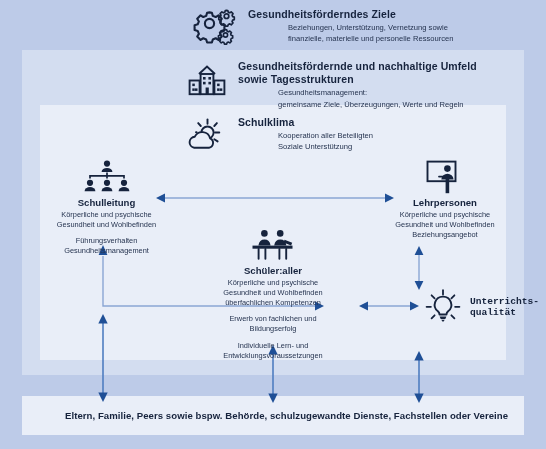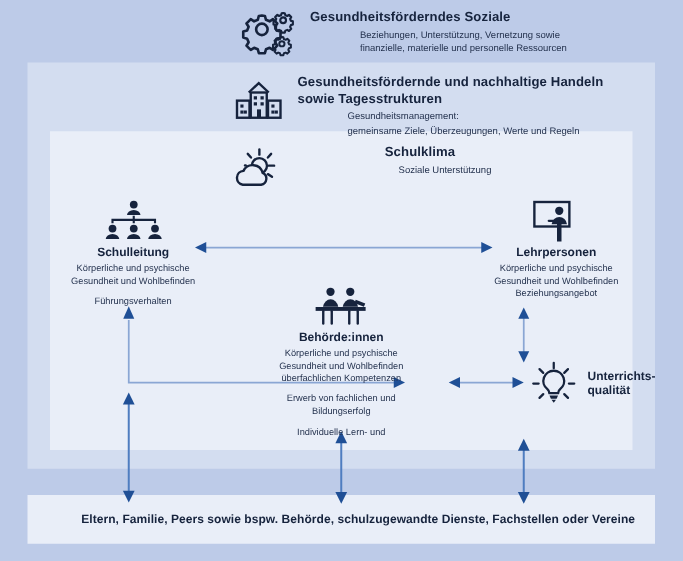--- a/index.html
+++ b/index.html
@@ -41,21 +41,21 @@
   .sub.gap{margin-top:3px;}
 
   
   .node{position:absolute;text-align:center;}
   .node .nttl{font-weight:bold;font-size:9.6px;line-height:11.5px;color:#16233d;}
   .node .nsub{font-size:7.4px;line-height:9.2px;color:#25334f;margin-top:1px;}
   .node .nsub.sp{margin-top:7px;}
   .node .nicon{display:flex;justify-content:center;margin-bottom:3px;}
 
   
-  .node-inline{position:absolute;display:flex;align-items:center;}
+  .node-inline{position:absolute;display:flex;align-items:center;font-family:Liberation Mono, monospace;}
   .node-inline .nttl{font-weight:bold;font-size:9.6px;line-height:11.2px;color:#16233d;text-align:left;}
 
   
   .arrow{position:absolute;}
   svg{display:block;overflow:visible;}
 </style>
 </head>
 <body>
 
 <div class="stage">
@@ -75,21 +75,21 @@
           <circle cx="30.5" cy="8.2" r="2.3"></circle>
           <path d="M30.5 2.4 l1.3 .2 .5 1.6 1.5 .6 1.4-.9 1.8 1.8 -.9 1.4 .6 1.5 1.6 .5 0 2.5 -1.6 .5 -.6 1.5 .9 1.4 -1.8 1.8 -1.4-.9 -1.5 .6 -.5 1.6 -2.5 0 -.5-1.6 -1.5-.6 -1.4 .9 -1.8-1.8 .9-1.4 -.6-1.5 -1.6-.5 0-2.5 1.6-.5 .6-1.5 -.9-1.4 1.8-1.8 1.4 .9 1.5-.6 .5-1.6 1.2-.2z" stroke-linejoin="round"></path>
         </g>
         <g fill="none" stroke="#16233d" stroke-width="1.6">
           <circle cx="29.5" cy="27" r="2.1"></circle>
           <path d="M29.5 21.6 l1.2 .2 .45 1.5 1.4 .55 1.3-.85 1.65 1.65 -.85 1.3 .55 1.4 1.5 .45 0 2.3 -1.5 .45 -.55 1.4 .85 1.3 -1.65 1.65 -1.3-.85 -1.4 .55 -.45 1.5 -2.3 0 -.45-1.5 -1.4-.55 -1.3 .85 -1.65-1.65 .85-1.3 -.55-1.4 -1.5-.45 0-2.3 1.5-.45 .55-1.4 -.85-1.3 1.65-1.65 1.3 .85 1.4-.55 .45-1.5 1.1-.2z" stroke-linejoin="round"></path>
         </g>
       </svg>
     </span>
     <span class="blk-txt">
-      <div class="ttl">Gesundheitsförderndes Soziale</div>
+      <div class="ttl">Gesundheitsförderndes Ziele</div>
       <div class="sub">Beziehungen, Unterstützung, Vernetzung sowie</div>
       <div class="sub">finanzielle, materielle und personelle Ressourcen</div>
     </span>
   </div>
 
   <div class="block" style="left:188px;top:60px;width:340px;">
     <span class="blk-icon">
       <svg width="38" height="36" viewBox="0 0 38 36">
         <g stroke="#16233d" stroke-width="1.9" fill="none">
           <path d="M11 14 L19 6.5 L27 14"></path>
@@ -106,44 +106,45 @@
           <rect x="4.3" y="23.6" width="2.5" height="2.5"></rect>
           <rect x="7" y="28.4" width="2.5" height="2.5"></rect>
           <rect x="4.3" y="28.4" width="2.5" height="2.5"></rect>
           <rect x="29.1" y="23.6" width="2.5" height="2.5"></rect>
           <rect x="31.8" y="28.4" width="2.5" height="2.5"></rect>
           <rect x="29.1" y="28.4" width="2.5" height="2.5"></rect>
         </g>
       </svg>
     </span>
     <span class="blk-txt">
-      <div class="ttl">Gesundheitsfördernde und nachhaltige Handeln</div>
+      <div class="ttl">Gesundheitsfördernde und nachhaltige Umfeld</div>
       <div class="ttl">sowie Tagesstrukturen</div>
       <div class="sub gap">Gesundheitsmanagement:</div>
       <div class="sub">gemeinsame Ziele, Überzeugungen, Werte und Regeln</div>
     </span>
   </div>
 
-  <div class="block" style="left:184px;top:116px;width:250px;text-align:center;">
+  <div class="block" style="left:184px;top:116px;width:250px;">
     <span class="blk-icon">
       <svg width="42" height="36" viewBox="0 0 42 36">
         <g stroke="#16233d" stroke-width="1.9" fill="none" stroke-linecap="round">
           <path d="M23.5 3.5 v4.2"></path>
           <path d="M14.2 7.1 l2.6 2.9"></path>
           <path d="M32.9 7.1 l-2.6 2.9"></path>
           <path d="M35.3 16.5 h-4.3"></path>
           <path d="M33.6 25.4 l-3.3-2.1"></path>
           <path d="M12.6 16.3 l-0.6 0"></path>
         </g>
         <circle cx="23.5" cy="16.6" r="6.1" fill="none" stroke="#16233d" stroke-width="1.9"></circle>
         <path d="M10.2 31.8 a5.6 5.6 0 0 1 0.6 -11.1 a8.2 8.2 0 0 1 15.3 1.6 a5.0 5.0 0 0 1 -1.2 9.5 z" fill="#e9eef8" stroke="#16233d" stroke-width="1.9" stroke-linejoin="round"></path>
       </svg>
     </span>
     <span class="blk-txt">
       <div class="ttl">Schulklima</div>
+      <div class="sub">Kooperation aller Beteiligten</div>
       <div class="sub">Soziale Unterstützung</div>
     </span>
   </div>
 
   <div class="arrow" style="left:156px;top:191px;">
     <svg width="238" height="14" viewBox="0 0 238 14">
       <line x1="8" y1="7" x2="230" y2="7" stroke="#8aa6d4" stroke-width="1.4"></line>
       <path d="M0 7 L9 2.6 L9 11.4 Z" fill="#1f4f96"></path>
       <path d="M238 7 L229 2.6 L229 11.4 Z" fill="#1f4f96"></path>
     </svg>
@@ -214,20 +215,21 @@
           <path d="M28 12.6 v3.4"></path>
           <path d="M11 18.6 v-2.7 H45 v2.7"></path>
           <path d="M28 15.9 v2.7"></path>
         </g>
       </svg>
     </span>
     <div class="nttl">Schulleitung</div>
     <div class="nsub">Körperliche und psychische</div>
     <div class="nsub">Gesundheit und Wohlbefinden</div>
     <div class="nsub sp">Führungsverhalten</div>
+    <div class="nsub">Gesundheitsmanagement</div>
   </div>
 
   <div class="node" style="left:370px;top:160px;width:150px;">
     <span class="nicon">
       <svg width="50" height="34" viewBox="0 0 50 34">
         <rect x="7.5" y="1.6" width="28" height="19.6" fill="none" stroke="#16233d" stroke-width="1.9"></rect>
         <g fill="#16233d">
           <circle cx="27.4" cy="8.6" r="3.3"></circle>
           <path d="M21.3 19.4 a6.2 6.6 0 0 1 12.3 0 z"></path>
           <rect x="25.6" y="19" width="3.6" height="14.2"></rect>
@@ -253,27 +255,28 @@
           <rect x="7.5" y="17.6" width="40" height="3.1"></rect>
         </g>
         <g stroke="#16233d" stroke-width="1.9" stroke-linecap="round">
           <path d="M13.6 21 v9.8"></path>
           <path d="M20.4 21 v9.8"></path>
           <path d="M34.4 21 v9.8"></path>
           <path d="M41.2 21 v9.8"></path>
         </g>
       </svg>
     </span>
-    <div class="nttl">Behörde:innen</div>
+    <div class="nttl">Schüler:aller</div>
     <div class="nsub">Körperliche und psychische</div>
     <div class="nsub">Gesundheit und Wohlbefinden</div>
     <div class="nsub">überfachlichen Kompetenzen</div>
     <div class="nsub sp">Erwerb von fachlichen und</div>
     <div class="nsub">Bildungserfolg</div>
     <div class="nsub sp">Individuelle Lern- und</div>
+    <div class="nsub">Entwicklungsvoraussetzungen</div>
   </div>
 
   <div class="node-inline" style="left:424px;top:288px;width:110px;">
     <span style="margin-right:8px;">
       <svg width="38" height="38" viewBox="0 0 38 38">
         <g stroke="#16233d" stroke-width="1.8" stroke-linecap="round">
           <path d="M19 2.2 v4.3"></path>
           <path d="M7.6 7.3 l3 3"></path>
           <path d="M30.4 7.3 l-3 3"></path>
           <path d="M2.6 18.8 h4.3"></path>

